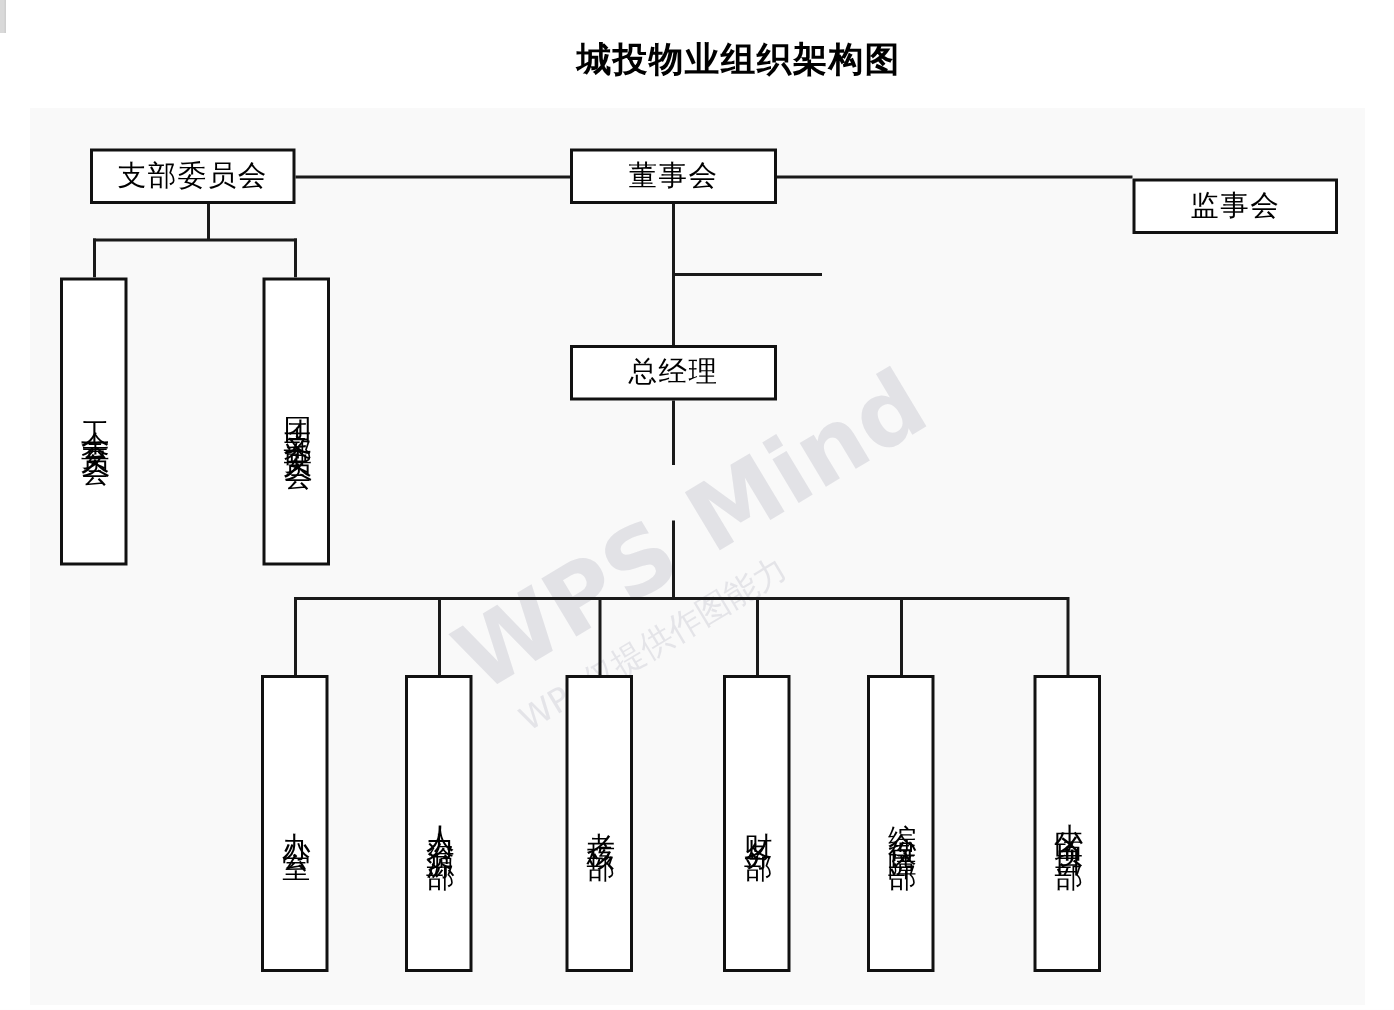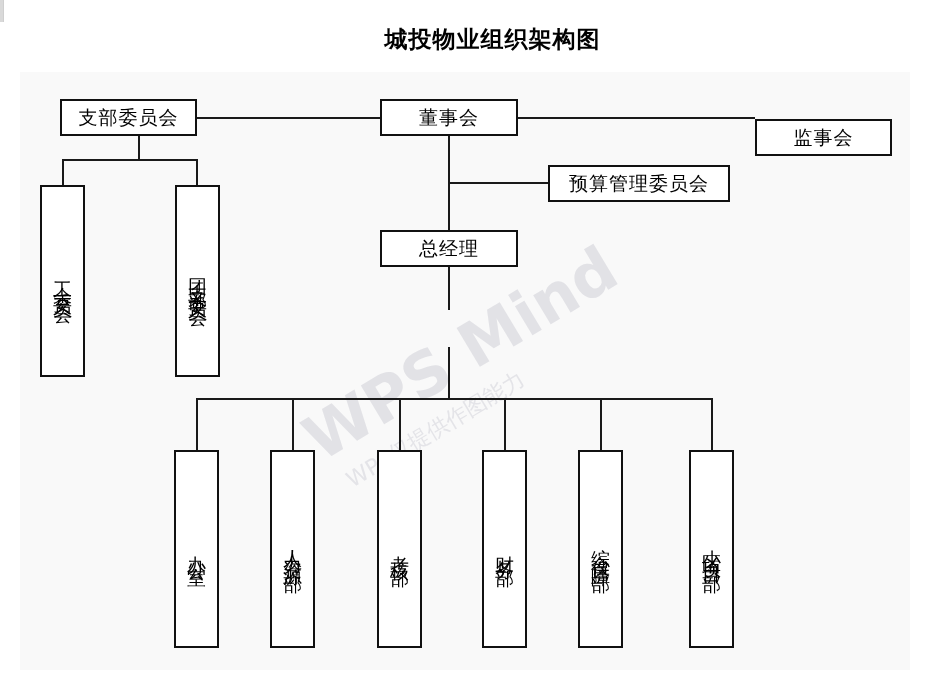--- a/index.html
+++ b/index.html
@@ -183,23 +183,20 @@
     </div>
 
     <div class="node vertical" style="left:20px; top:113px; width:45px; height:192px;">
       <span class="label">工会委员会</span>
     </div>
 
     <div class="node vertical" style="left:155px; top:113px; width:45px; height:192px;">
       <span class="label">团支部委员会</span>
     </div>
 
-    <div class="node" style="left:528px; top:93px; width:182px; height:37px;">
-      <span class="label">预算管理委员会</span>
-    </div>
 
     <div class="node" style="left:360px; top:158px; width:138px; height:37px;justify-content:center;">
       <span class="label">总经理</span>
     </div>
 
 
     <div class="node vertical" style="left:154px; top:378px; width:45px; height:198px;">
       <span class="label">办公室</span>
     </div>
 

